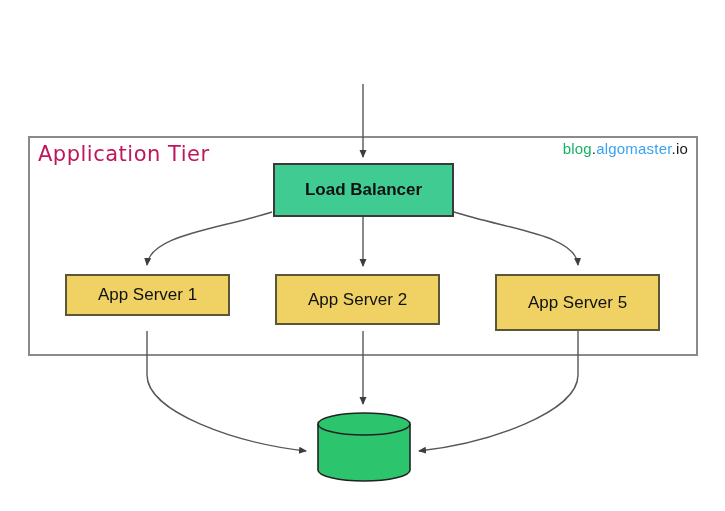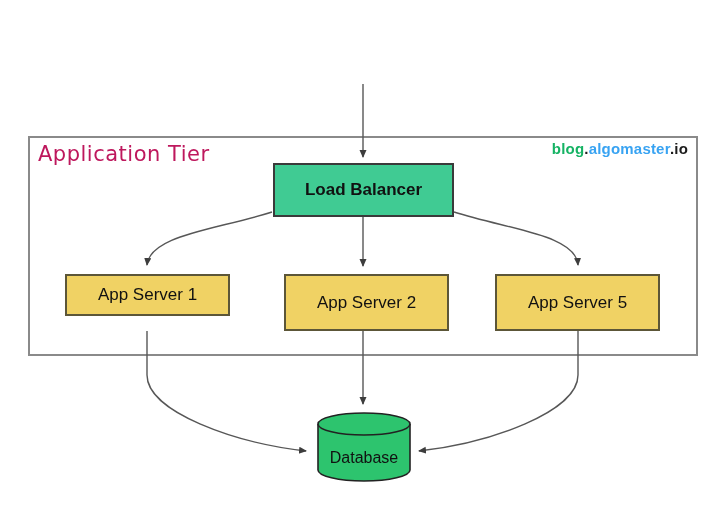--- a/index.html
+++ b/index.html
@@ -33,21 +33,21 @@
     position: absolute;
     font-family: "DejaVu Sans", sans-serif;
     font-size: 21px;
     letter-spacing: 0.5px;
     color: #be185d;
     z-index: 1;
   }
   .watermark {
     position: absolute;
     font-size: 15px;
-    font-weight: bold;
+    font-weight: normal;
     letter-spacing: 0.2px;
     z-index: 1;
     white-space: nowrap;
   }
   .arrow-layer {
     position: absolute;
     left: 0; top: 0;
     z-index: 2;
     pointer-events: none;
   }
@@ -77,21 +77,21 @@
 
 
   <div class="node rect-node" style="left: 273px; top: 163px; width: 181px; height: 54px; background-color: rgb(64, 203, 147); border-color: rgb(58, 58, 58); font-weight: bold;">
     <span>Load Balancer</span>
   </div>
 
   <div class="node rect-node" style="left: 65px; top: 274px; width: 165px; height: 42px; background-color: rgb(240, 210, 100); border-color: rgb(92, 86, 56);">
     <span>App Server 1</span>
   </div>
 
-  <div class="node rect-node" style="left: 284px; top: 274px; width: 165px; height: 57px; background-color: rgb(240, 210, 100); border-color: rgb(92, 86, 56);">
+  <div class="node rect-node" style="left: 275px; top: 274px; width: 165px; height: 51px; background-color: rgb(240, 210, 100); border-color: rgb(92, 86, 56);">
     <span>App Server 2</span>
   </div>
 
   <div class="node rect-node" style="left: 495px; top: 274px; width: 165px; height: 57px; background-color: rgb(240, 210, 100); border-color: rgb(92, 86, 56);">
     <span>App Server 5</span>
   </div>
 
   <svg class="arrow-layer" width="725" height="511" viewBox="0 0 725 511">
     <defs>
       <marker id="arrow" markerWidth="9" markerHeight="9" refX="7" refY="3.5" orient="auto" markerUnits="userSpaceOnUse">
@@ -108,15 +108,14 @@
       <path d="M363,84 L363,157" marker-end="url(#arrow)"></path>
       <path d="M272,212 C215,230 150,235 147,265" marker-end="url(#arrow)"></path>
       <path d="M363,217 L363,266" marker-end="url(#arrow)"></path>
       <path d="M454,212 C511,230 576,235 578,265" marker-end="url(#arrow)"></path>
       <path d="M147,331 L147,375 C147,412 235,443 306,451" marker-end="url(#arrow)"></path>
       <path d="M363,331 L363,404" marker-end="url(#arrow)"></path>
       <path d="M578,331 L578,375 C578,412 490,443 419,451" marker-end="url(#arrow)"></path>
     </g>
   </svg>
 
-  <div class="db-label">Database</div>
 
 </div>
 
 </body></html>

